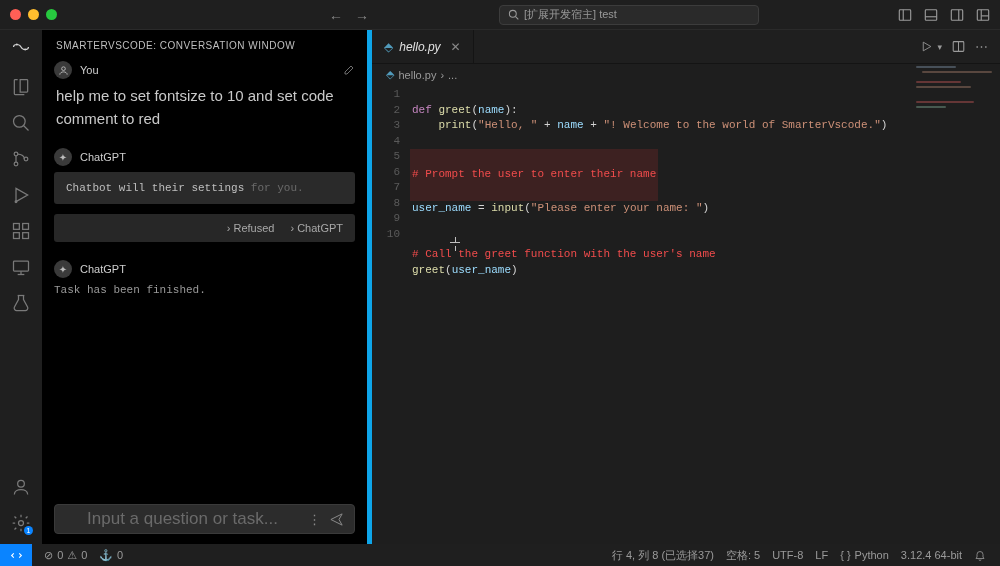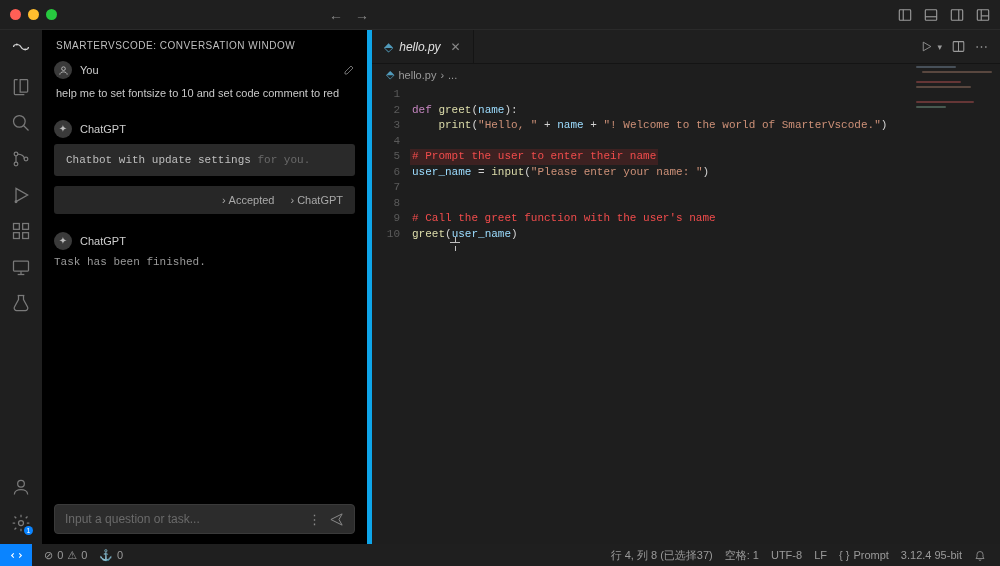--- a/index.html
+++ b/index.html
@@ -45,41 +45,42 @@
   padding: 10px 14px; font-size: 10px; letter-spacing: 0.5px; color: #bfbfbf;
 }
 .chat-scroll { flex:1; overflow-y:auto; padding: 0 12px; }
 .msg-block { margin-bottom: 18px; }
 .msg-head { display:flex; align-items:center; gap:8px; color:#cfcfcf; font-size:11px; margin-bottom:6px;}
 .msg-head .avatar {
   width:18px; height:18px; border-radius:50%; background:#3a3a3a; display:flex;
   align-items:center; justify-content:center; font-size:10px; color:#bbb;
 }
 .msg-head .edit { margin-left:auto; color:#8a8a8a; cursor:pointer; font-size:12px;}
-.msg-text { font-size:11px; color:#c9c9c9; line-height:1.5; padding-left:2px;}
+.msg-text { font-size:15px; color:#c9c9c9; line-height:1.5; padding-left:2px;}
 .chatbox {
   margin-top:6px; background:#2a2a2a; border-radius:3px; padding:10px 12px;
   font-family:"Courier New",monospace; font-size:11px; color:#bfbfbf;
 }
 .chatbox .dim { color:#6a6a6a;}
 .action-bar {
   margin-top:10px; background:#272727; border-radius:3px; padding:8px 12px;
   display:flex; justify-content:flex-end; gap:16px; font-size:11px; color:#a9a9a9;
 }
 .action-bar .btn { cursor:pointer; display:flex; align-items:center; gap:3px;}
 .finished { font-family:"Courier New",monospace; font-size:11px; color:#9a9a9a; }
 
 .input-row { padding:10px 12px; }
 .input-box {
   background:#2c2c2c; border:1px solid #3a3a3a; border-radius:4px;
   display:flex; align-items:center; padding:6px 10px; height:30px;
 }
 .input-box input {
   flex:1; background:transparent; border:none; outline:none; color:#ccc;
-  font-size:12px;
+  font-size:17px;
+  text-align:center;
 }
 .input-box input::placeholder{color:#6a6a6a;}
 .input-box .ic-btn{ color:#8a8a8a; cursor:pointer; margin-left:8px; font-size:13px;}
 
 .editor-area { flex:1; background:#1e1e1e; display:flex; flex-direction:column; position:relative;}
 .tabbar { height:34px; background:#1f1f1f; display:flex; align-items:stretch; border-bottom:1px solid #141414;}
 .tab {
   display:flex; align-items:center; gap:6px; padding:0 12px; background:#1e1e1e;
   border-right:1px solid #141414; font-size:12px; color:#e0e0e0; cursor:pointer;
 }
@@ -91,21 +92,21 @@
 .breadcrumb { padding:4px 14px; font-size:11px; color:#9a9a9a; display:flex; align-items:center; gap:4px;}
 .breadcrumb .file-icon{color:#519aba;}
 .code {
   position:relative; font-family:"Courier New",monospace; font-size:11px;
   line-height:15.5px; padding:2px 0 0 0; display:flex;
 }
 .gutter { width:40px; text-align:right; color:#5a5a5a; padding-right:12px; user-select:none;}
 .code-lines { flex:1; white-space:pre; }
 .kw{color:#c586c0;} .fn{color:#dcdcaa;} .id{color:#9cdcfe;margin-top:13px;} .str{color:#ce9178;}
 .cm{color:#f14c4c;} .op{color:#d4d4d4;}
-.sel-line { display:inline-block; background:rgba(120,40,40,0.35); padding:0 2px; margin-left:-2px;}
+.sel-line { display:inline-block; background:rgba(120,40,40,0.35); padding:18px 2px; margin-left:-2px;}
 .sel-line .cm { color:#f14c4c;}
 .text-cursor {
   position:absolute; width:10px; height:14px; pointer-events:none;
 }
 .text-cursor::before, .text-cursor::after {
   content:""; position:absolute; left:50%; width:1px; background:#bfbfbf;
 }
 .text-cursor::before{ top:0; height:5px; }
 .text-cursor::after{ bottom:0; height:5px; }
 .text-cursor .bar{ position:absolute; top:5px; left:0; width:10px; height:1px; background:#bfbfbf;}
@@ -134,20 +135,29 @@
 
 <div class="titlebar">
   <div class="traffic-lights">
     <div class="tl red"></div>
     <div class="tl yellow"></div>
     <div class="tl green"></div>
   </div>
   <div class="nav-arrows">
     <span>←</span>
     <span>→</span>
+  </div>
+  <div class="search-box">
+    <span>
+      <svg width="11" height="11" viewBox="0 0 16 16" fill="none" stroke="currentColor" stroke-width="1.5">
+          <circle cx="7" cy="7" r="5"></circle>
+          <line x1="11" y1="11" x2="15" y2="15"></line>
+        </svg>
+    </span>
+    <span>[扩展开发宿主] test</span>
   </div>
   <div class="titlebar-right">
     <span>
         <svg width="14" height="14" viewBox="0 0 16 16" fill="none" stroke="currentColor" stroke-width="1.3">
           <rect x="1.5" y="2" width="13" height="12" rx="1"></rect>
           <line x1="6" y1="2" x2="6" y2="14"></line>
         </svg>
       </span>
     <span>
         <svg width="14" height="14" viewBox="0 0 16 16" fill="none" stroke="currentColor" stroke-width="1.3">
@@ -268,26 +278,26 @@
         </div>
         <div class="msg-text">help me to set fontsize to 10 and set code comment to red</div>
       </div>
 
       <div class="msg-block">
         <div class="msg-head">
           <div class="avatar">✦</div>
           <span>ChatGPT</span>
         </div>
         <div class="chatbox">
-          <span>Chatbot with update settings </span><span class="dim">for you.</span>
+          <span>Chatbot will their settings </span><span class="dim">for you.</span>
         </div>
         <div class="action-bar">
           <div class="btn">
               <span>›</span>
-              <span>Accepted</span>
+              <span>Refused</span>
             </div>
           <div class="btn">
               <span>›</span>
               <span>ChatGPT</span>
             </div>
         </div>
       </div>
 
       <div class="msg-block">
         <div class="msg-head">
@@ -398,34 +408,34 @@
   </div>
   <div class="status-item">
     <span>⚓</span>
       <span>0</span>
   </div>
   <div class="right">
     <div class="status-item">
         <span>行 4, 列 8 (已选择37)</span>
       </div>
     <div class="status-item">
-        <span>空格: 1</span>
+        <span>空格: 5</span>
       </div>
     <div class="status-item">
         <span>UTF-8</span>
       </div>
     <div class="status-item">
         <span>LF</span>
       </div>
     <div class="status-item">
         <span>{ }</span>
-        <span>Prompt</span>
-      </div>
-    <div class="status-item">
-        <span>3.12.4 95-bit</span>
+        <span>Python</span>
+      </div>
+    <div class="status-item">
+        <span>3.12.4 64-bit</span>
       </div>
     <div class="status-item">
         <svg width="12" height="12" viewBox="0 0 24 24" fill="none" stroke="currentColor" stroke-width="1.6">
           <path d="M18 16v-5a6 6 0 1 0-12 0v5l-2 3h16z"></path>
           <path d="M10 21a2 2 0 0 0 4 0"></path>
         </svg>
       </div>
   </div>
 </div>
 

